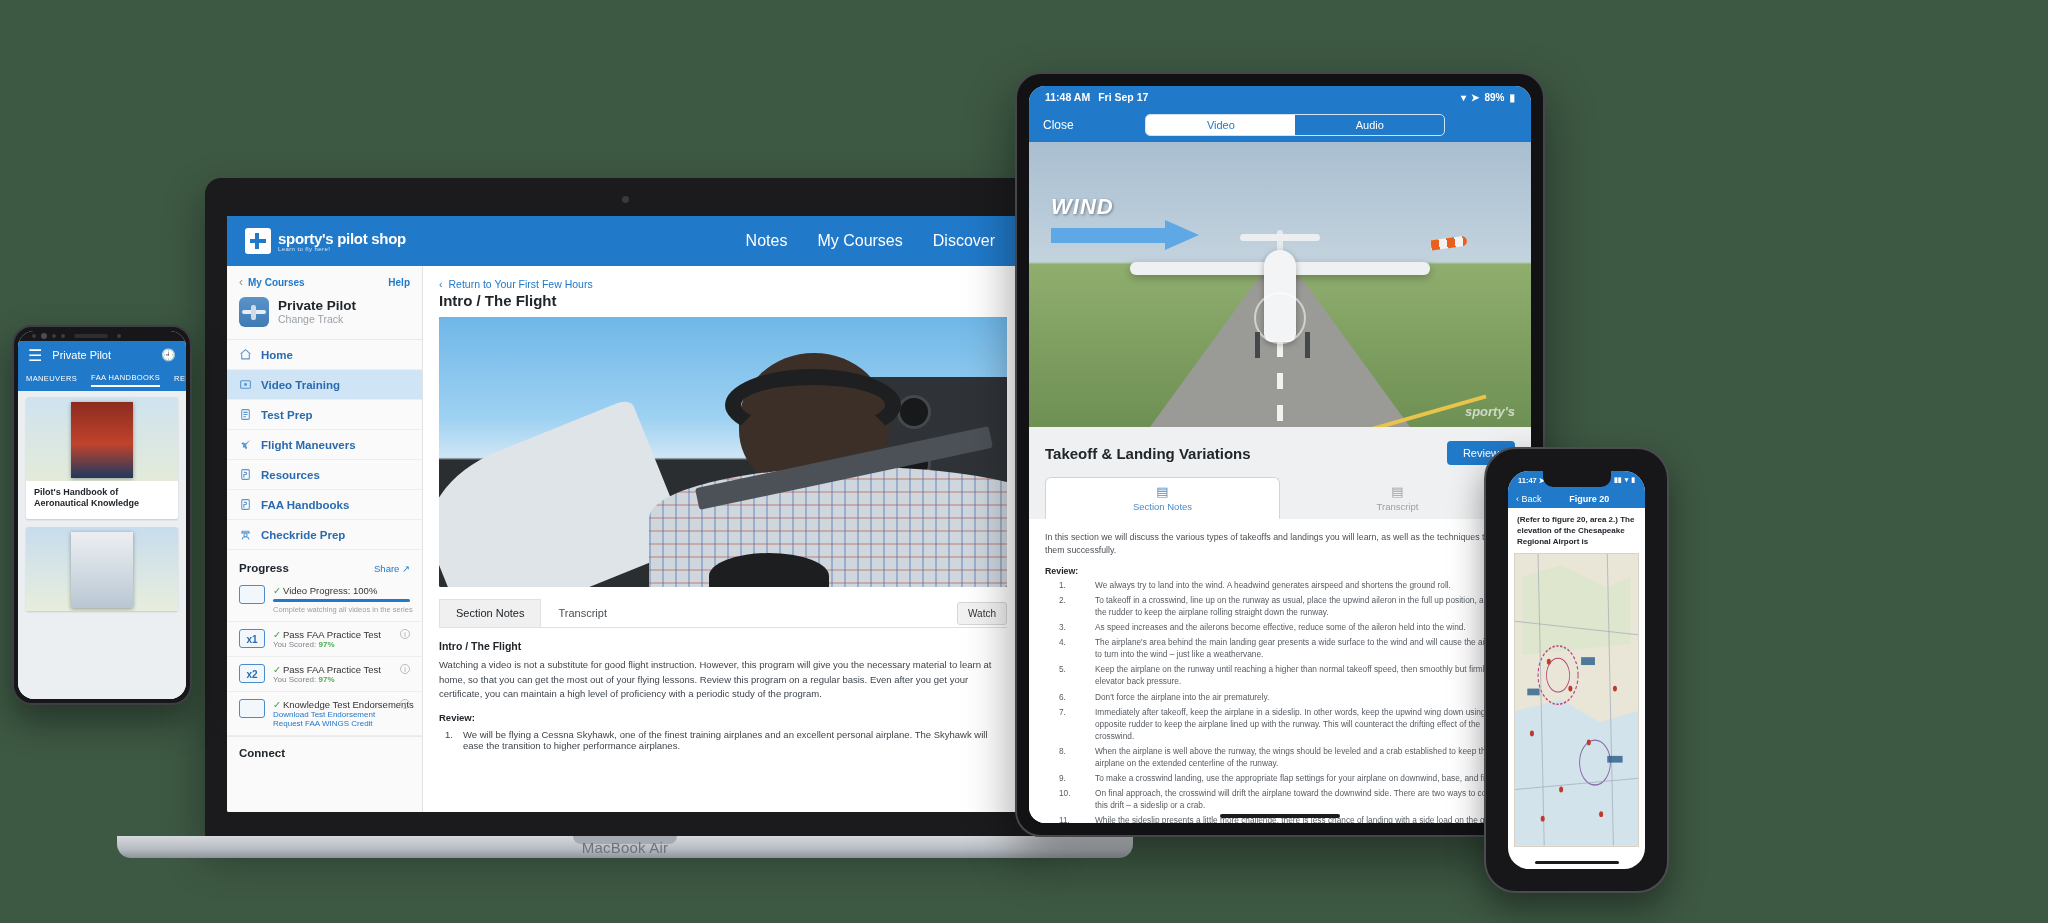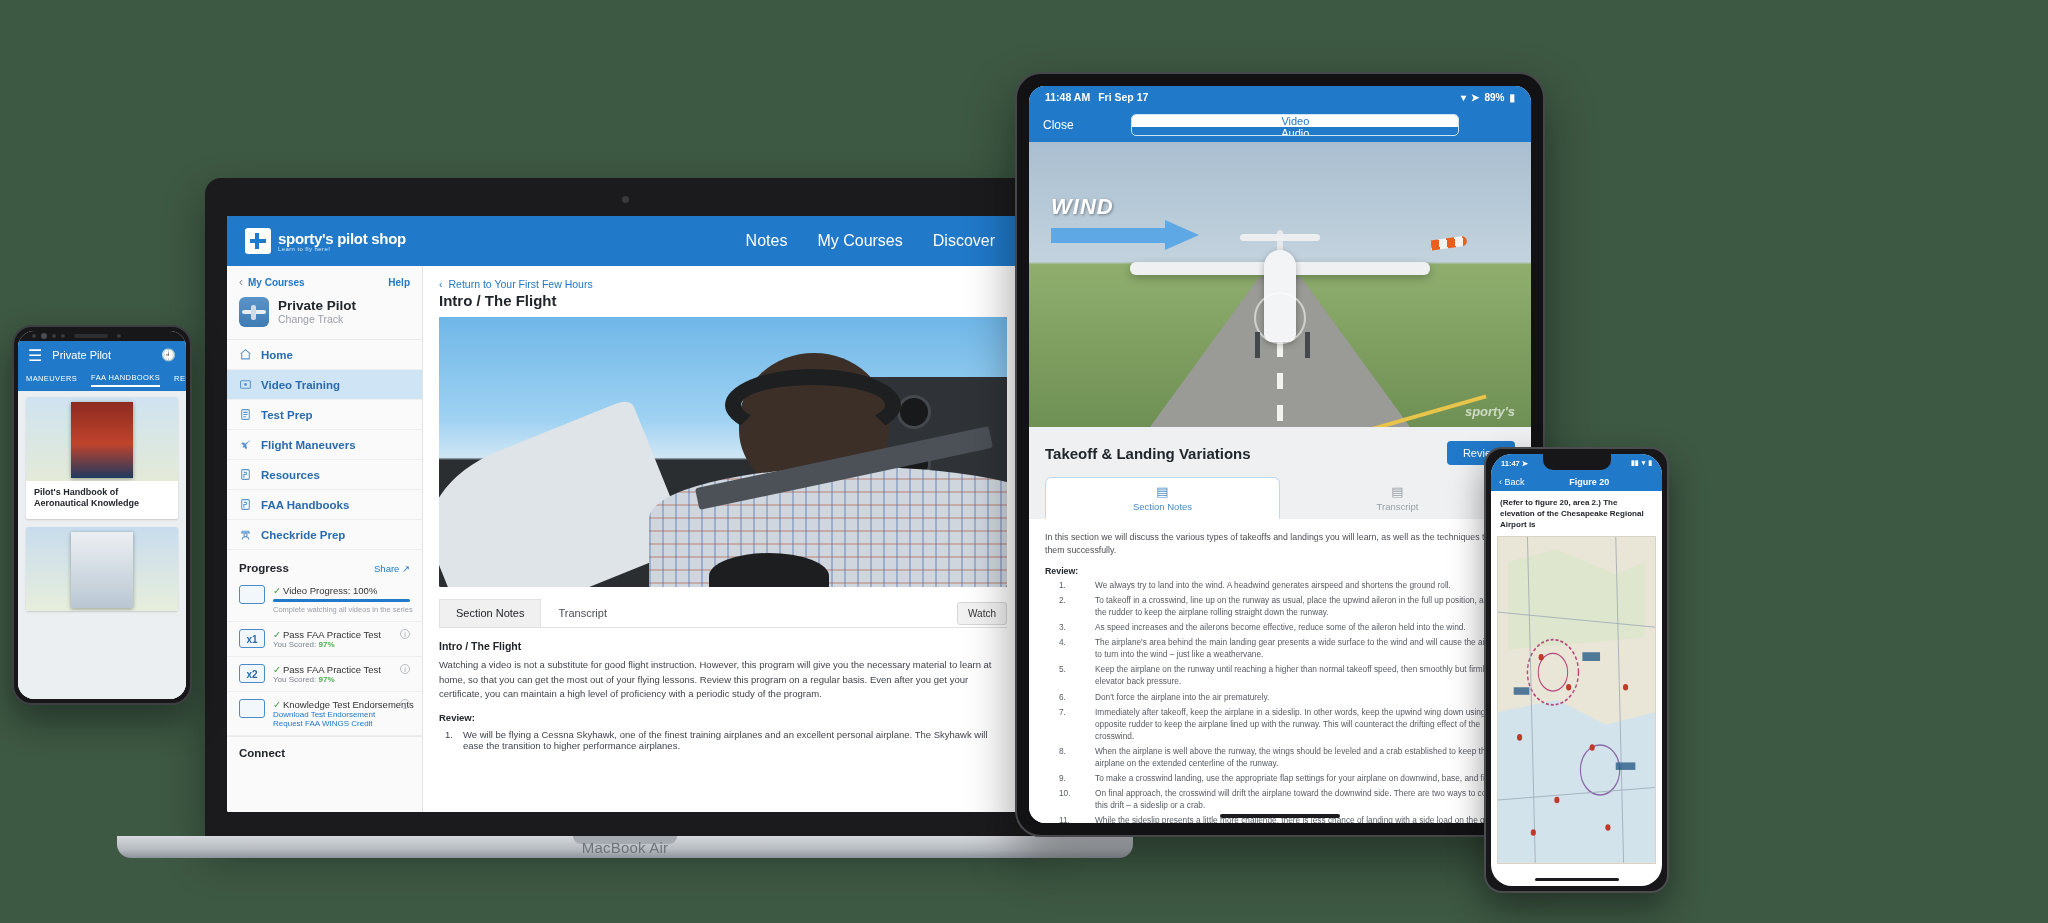--- a/index.html
+++ b/index.html
@@ -117,21 +117,21 @@
   #ipad-frame {
     width:100%; height:100%; background:#121214; border-radius:26px; padding:12px;
     box-shadow: 0 22px 50px rgba(0,0,0,.40);
     border:2px solid #45474b;
   }
   #ipad-screen { width:100%; height:100%; background:#fff; border-radius:16px; overflow:hidden; position:relative; display:flex; flex-direction:column;}
   .ip-status { height:22px; background:#2079c9; color:#fff; display:flex; align-items:center; padding:0 16px; font-size:10.5px; font-weight:bold;}
   .ip-status .right { margin-left:auto; display:flex; align-items:center; gap:5px; font-size:10px;}
   .ip-navbar { height:34px; background:#2079c9; display:flex; align-items:center; padding:0 14px; }
   .ip-close { color:#fff; font-size:12px;}
-  .ip-seg { margin:0 auto; display:flex; width:328px; height:22px; border:1px solid #cfe3f5; border-radius:5px; overflow:hidden;flex-direction:column;}
+  .ip-seg { margin:0 auto; display:flex; width:300px; height:22px; border:1px solid #cfe3f5; border-radius:5px; overflow:hidden;}
   .ip-seg div { flex:1; display:flex; align-items:center; justify-content:center; font-size:11px; color:#fff;}
   .ip-seg div.on { background:#fff; color:#2079c9;}
   .ip-video { height:285px; position:relative; overflow:hidden; background:linear-gradient(#a9bed0 0%, #c3d3de 42%, #8fae6e 43%, #6f9054 100%); }
   .rwy { position:absolute; left:50%; bottom:0; margin-left:-130px; width:260px; height:150px;
          background:#9a9a96; clip-path: polygon(42% 0,58% 0,100% 100%, 0 100%); }
   .rwy-line { position:absolute; left:50%; bottom:0; margin-left:-3px; width:6px; height:150px; background:repeating-linear-gradient(#f2f2ef 0 16px, transparent 16px 32px); }
   .rwy-yellow { position:absolute; right:42px; bottom:8px; width:150px; height:4px; background:#e8c44a; transform:rotate(-16deg);}
   .plane-body{position:absolute; left:50%; margin-left:-16px; top:108px; width:32px;height:92px;background:#f3f4f6;border-radius:16px 16px 8px 8px; box-shadow:0 2px 6px rgba(0,0,0,.3);}
   .plane-wing{position:absolute; left:50%; margin-left:-150px; top:120px; width:300px;height:13px;background:#eef0f2;border-radius:6px; box-shadow:0 3px 8px rgba(0,0,0,.25);}
   .plane-tail{position:absolute; left:50%; margin-left:-3px; top:88px; width:6px;height:34px;background:#e7eaed;border-radius:3px;}
@@ -154,21 +154,21 @@
   .ip-tab .ti { display:block; font-size:13px; margin-bottom:2px; }
   .ip-content { flex:1; background:#fff; padding:12px 16px 0; overflow:hidden; position:relative;}
   .ip-intro { font-size:8.8px; color:#4a5056; line-height:1.5;}
   .ip-rev { margin-top:9px; font-size:8.8px; font-weight:bold; color:#21262b;}
   .ip-li { position:relative; padding:3px 0 0 50px; font-size:8.3px; color:#565c63; line-height:1.45;}
   .ip-li .n { position:absolute; left:14px; }
   .ip-homebar { position:absolute; left:50%; bottom:5px; margin-left:-60px; width:120px; height:4px; background:#1b1b1d; border-radius:3px;}
 
   
   #iphone { position:absolute; left:1484px; top:447px; width:185px; height:446px;}
-  #iphone-frame { width:100%; height:100%; background:#17171a; border-radius:18px; padding:5px; border:2px solid #4a4c50; box-shadow:0 16px 34px rgba(0,0,0,.4);}
+  #iphone-frame { width:100%; height:100%; background:#17171a; border-radius:32px; padding:22px; border:2px solid #4a4c50; box-shadow:0 16px 34px rgba(0,0,0,.4);}
   #iphone-screen { width:100%;height:100%;background:#fff;border-radius:21px;overflow:hidden;position:relative;display:flex;flex-direction:column;}
   .ph-notch { position:absolute; left:50%; margin-left:-34px; top:0; width:68px; height:16px; background:#17171a; border-radius:0 0 10px 10px; z-index:5;}
   .ph-status{height:18px;background:#2079c9;color:#fff;display:flex;align-items:center;padding:0 10px;font-size:7.5px;font-weight:bold;}
   .ph-status .r{margin-left:auto;display:flex;gap:3px;font-size:7px;}
   .ph-nav{height:19px;background:#2079c9;color:#fff;display:flex;align-items:center;padding:0 8px;font-size:9px;}
   .ph-nav .title{margin:0 auto;font-weight:bold;font-size:9px;}
   .ph-q{padding:7px 9px 6px;font-size:8px;color:#21262b;font-weight:bold;line-height:1.35;}
   .ph-chart{flex:1;margin:0 6px 22px;background:#e8e4d8;position:relative;overflow:hidden;border:1px solid #d8d3c6;}
   .ph-homebar{position:absolute;left:50%;bottom:5px;margin-left:-42px;width:84px;height:3px;background:#1b1b1d;border-radius:2px;}
 

